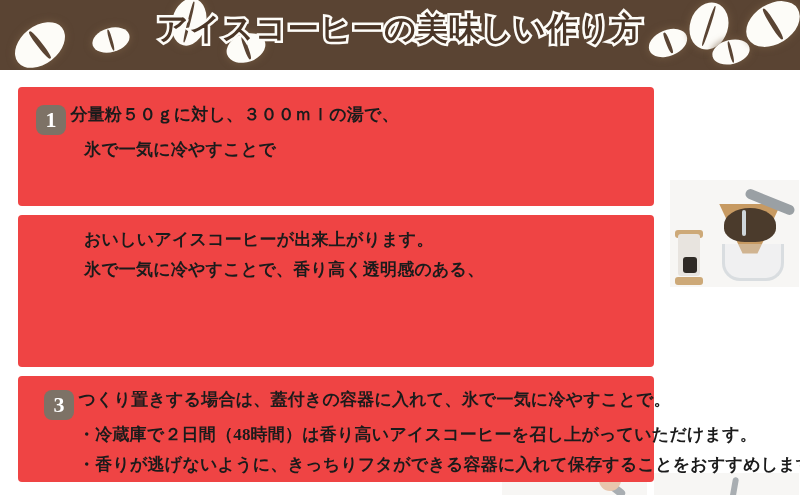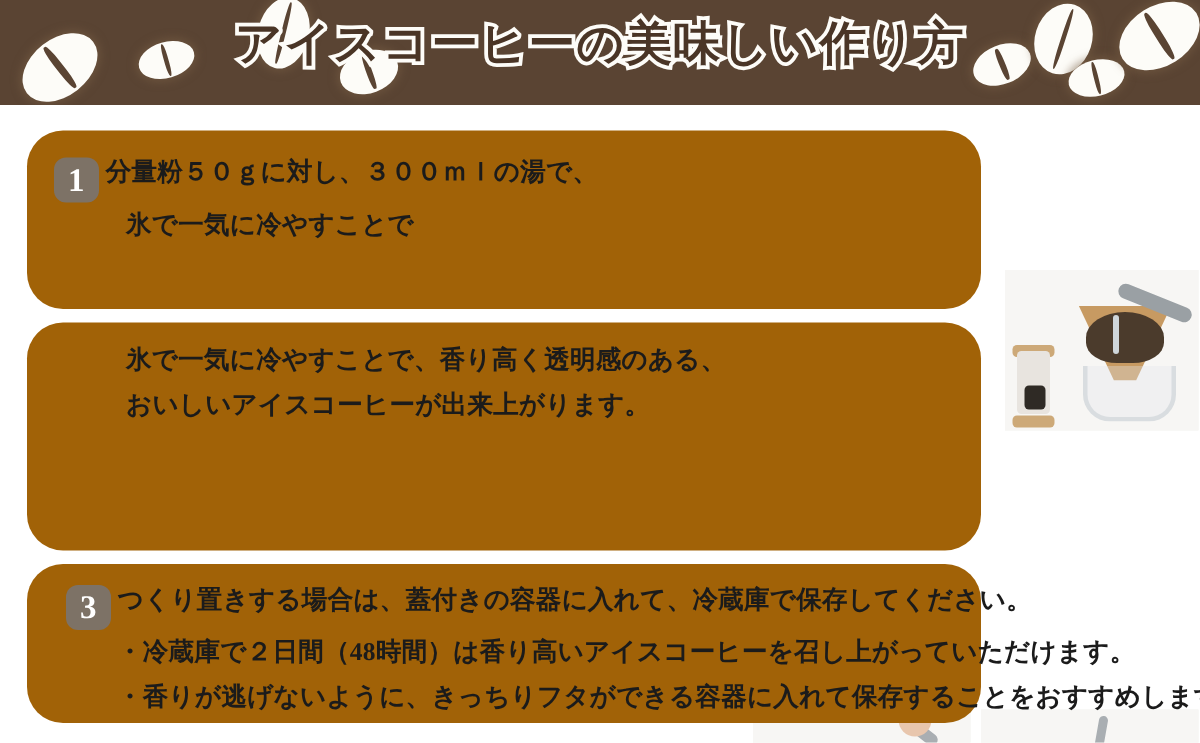--- a/index.html
+++ b/index.html
@@ -66,22 +66,22 @@
     paint-order: stroke fill;
     font-family: "DejaVu Sans", "Liberation Sans", sans-serif;
     white-space: nowrap;
   }
 
   
   .panel {
     position: absolute;
     left: 18px;
     width: 636px;
-    background: #a16207;
-    border-radius: 24px;
+    background: #ef4444;
+    border-radius: 4px;
     box-sizing: border-box;
   }
   #panel-1 { top: 87px;  height: 119px; }
   #panel-2 { top: 215px; height: 152px; }
   #panel-3 { top: 376px; height: 106px; }
 
   .badge {
     display: inline-block;
     width: 30px;
     height: 30px;
@@ -247,22 +247,22 @@
       <div class="dripper"></div>
       <div class="dripper-bed"></div>
       <div class="dripper-glass"></div>
       <div class="kettle-spout"></div>
       <div class="pour-stream"></div>
     </div>
   </div>
 
   <div class="panel" id="panel-2">
     <div class="step-body">
+      <span class="line indent">おいしいアイスコーヒーが出来上がります。</span>
       <span class="line indent">氷で一気に冷やすことで、香り高く透明感のある、</span>
-      <span class="line indent">おいしいアイスコーヒーが出来上がります。</span>
     </div>
 
     <div class="photo" id="photo-ice">
       <div class="ph-bg"></div>
 
       <div class="tongs"></div>
       <div class="thumb"></div>
     </div>
 
     <div class="photo" id="photo-stir">
@@ -270,20 +270,20 @@
 
       <div class="stir-rod"></div>
 
     </div>
   </div>
 
   <div class="panel" id="panel-3">
     <div class="step-body">
       <span class="line first">
         <span class="badge">3</span>
-        <span>つくり置きする場合は、蓋付きの容器に入れて、冷蔵庫で保存してください。</span>
+        <span>つくり置きする場合は、蓋付きの容器に入れて、氷で一気に冷やすことで。</span>
       </span>
       <span class="line indent">・冷蔵庫で２日間（48時間）は香り高いアイスコーヒーを召し上がっていただけます。</span>
       <span class="line indent">・香りが逃げないように、きっちりフタができる容器に入れて保存することをおすすめします。</span>
     </div>
   </div>
 
 </div>
 
 </body></html>

